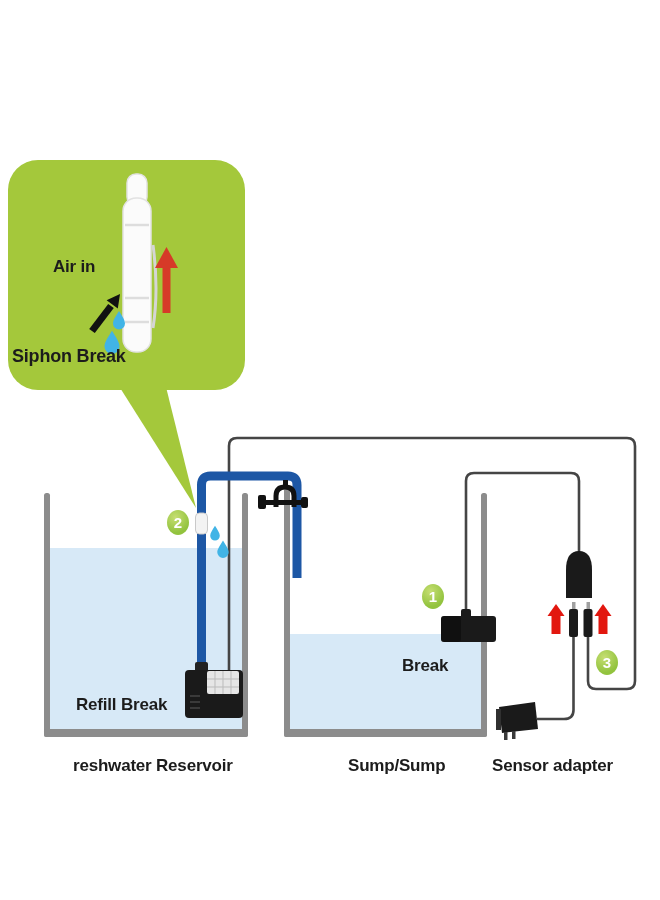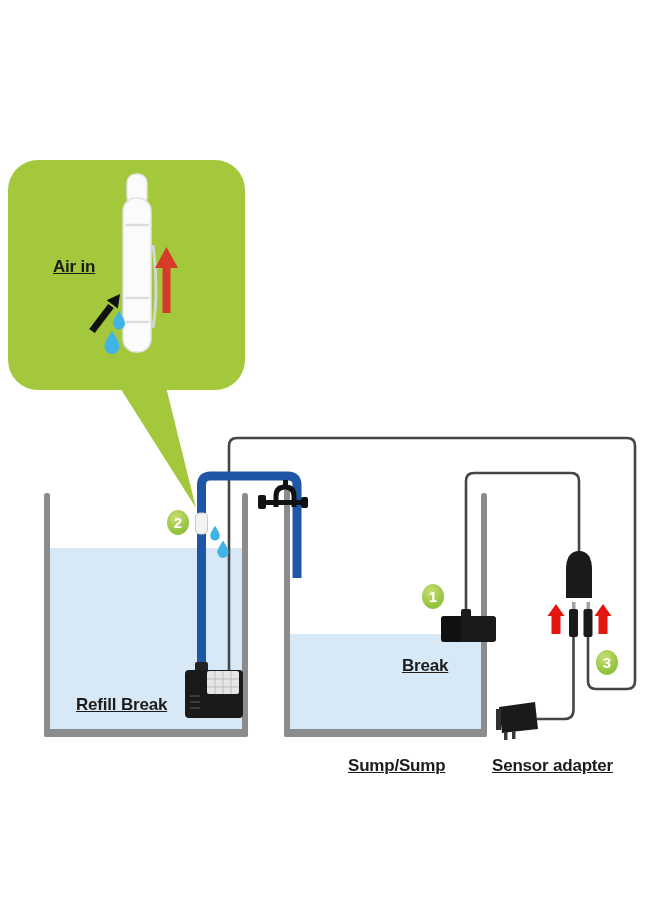--- a/index.html
+++ b/index.html
@@ -18,21 +18,20 @@
   .g-black  { fill: var(--device-black,#1a1a1a); }
   .g-red    { fill: var(--arrow-red,#e2170f); }
   .g-red2   { fill: var(--callout-arrow-red,#d63a28); }
   .g-drop   { fill: var(--droplet-cyan,#41b4e6); }
   .g-white-part { fill:#fbfbfb; stroke:#e2e2e2; stroke-width:1.5; }
   .g-ring   { stroke:#dddddd; stroke-width:2.5; }
 
   .lbl {
     position:absolute; color:#1c1c1c; font-weight:700; white-space:nowrap;
     letter-spacing:-0.2px;
-    text-decoration:underline;
   }
   .badge {
     position:absolute; width:22px; height:25px; border-radius:50%;
     background: radial-gradient(circle at 38% 30%, #c6de72, var(--badge-green,#92c33e) 68%);
     color:#ffffff; font-size:15px; font-weight:700; line-height:25px;
     text-align:center;
   }
 </style>
 </head>
 <body>
@@ -143,21 +142,23 @@
 
     <g>
       <polygon class="g-black" points="499,707 535,702 538,729 502,733"></polygon>
       <rect x="496" y="709" width="5" height="21" fill="#303030"></rect>
       <rect x="504" y="732" width="3.5" height="8" fill="#3a3a3a"></rect>
       <rect x="512" y="731" width="3.5" height="8" fill="#3a3a3a"></rect>
     </g>
   </svg>
 
   <div class="lbl" style="left:53px; top:257px; font-size:17px;">Air in</div>
+  <div class="lbl" style="left:12px; top:346px; font-size:18px;">Siphon Break</div>
   <div class="lbl" style="left:76px; top:695px; font-size:17px;">Refill Break</div>
+  <div class="lbl" style="left:73px; top:756px; font-size:17px;">reshwater Reservoir</div>
   <div class="lbl" style="left:348px; top:756px; font-size:17px;">Sump/Sump</div>
   <div class="lbl" style="left:402px; top:656px; font-size:17px;">Break</div>
   <div class="lbl" style="left:492px; top:756px; font-size:17px;">Sensor adapter</div>
 
   <div class="badge" style="left:167px; top:510px;">2</div>
   <div class="badge" style="left:422px; top:584px;">1</div>
   <div class="badge" style="left:596px; top:650px;">3</div>
 
 </div>
 

